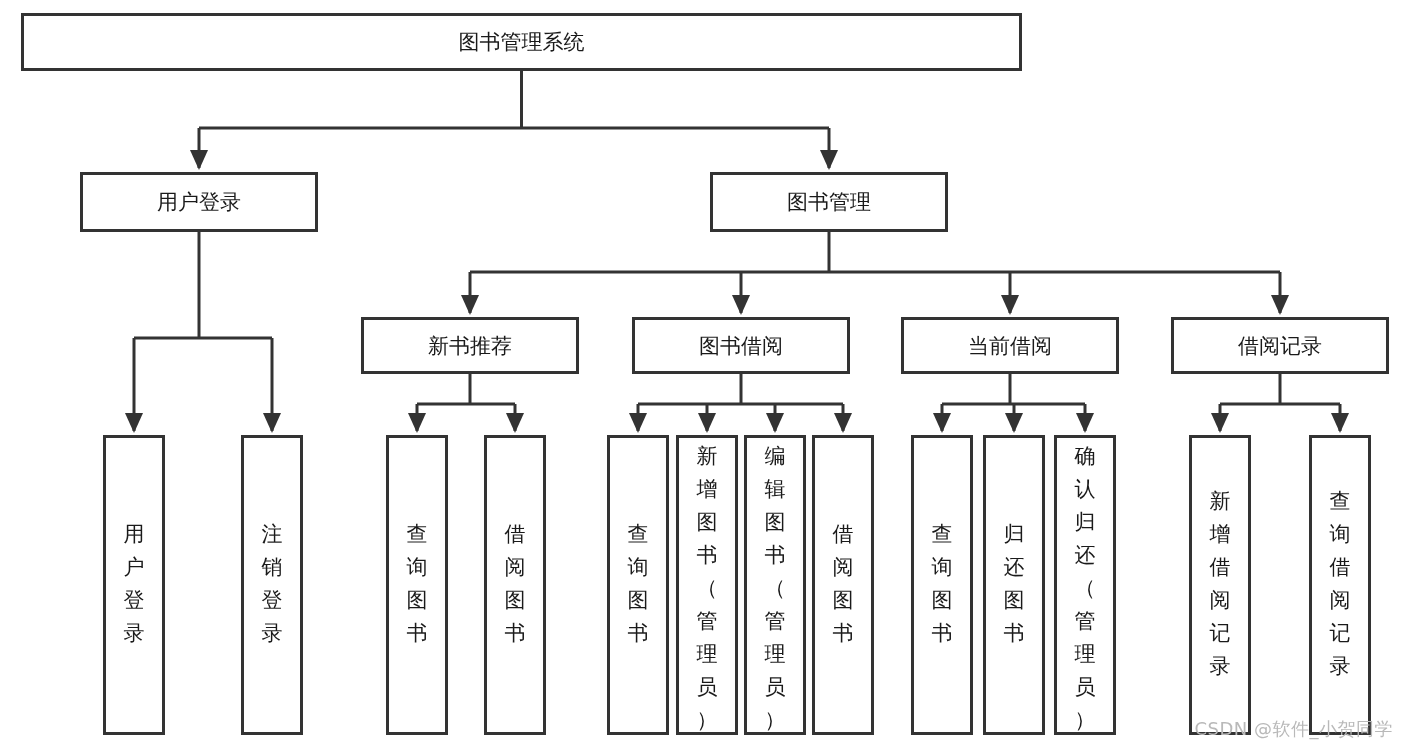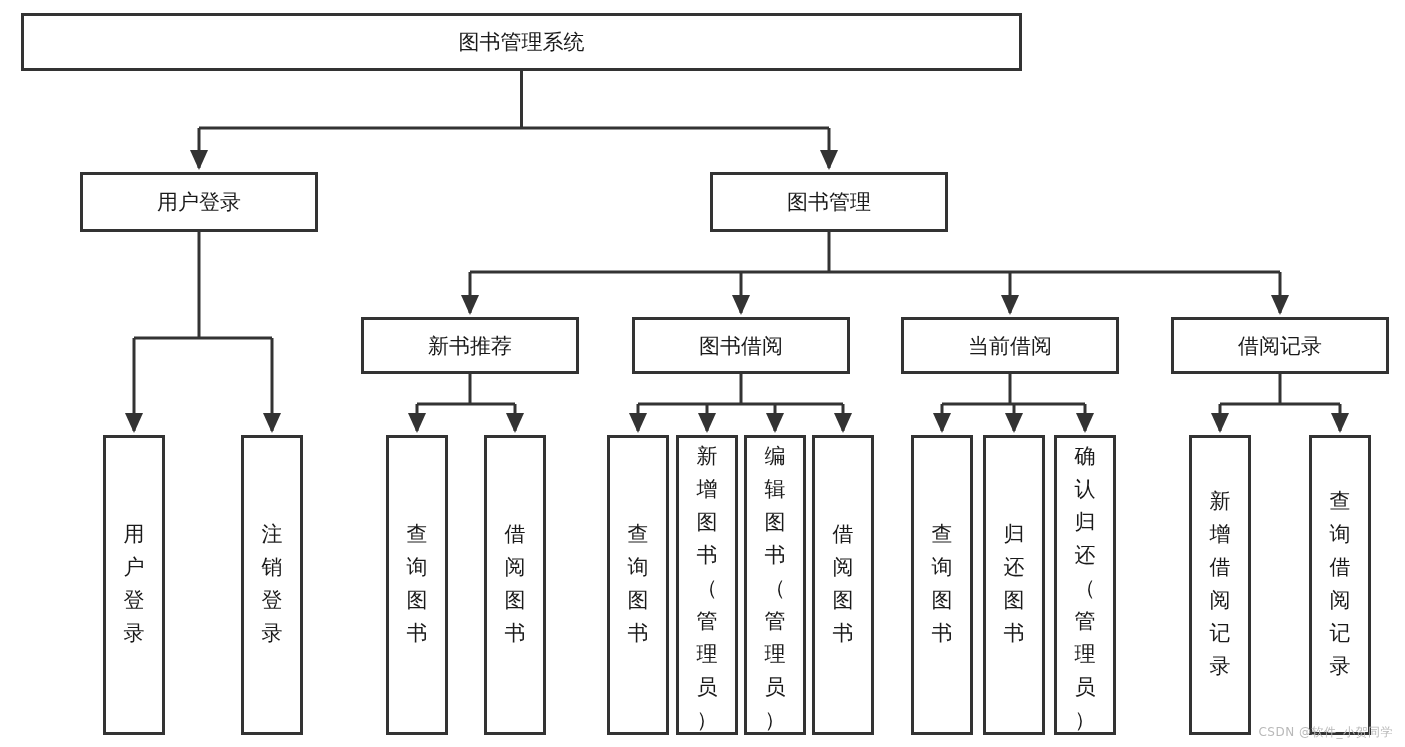--- a/index.html
+++ b/index.html
@@ -51,21 +51,21 @@
     font-family: "DejaVu Sans", "Liberation Sans", sans-serif;
     font-size: 21px;
     fill: #1a1a1a;
     text-anchor: middle;
   }
   .watermark-text {
     position: absolute;
     right: 12px;
     bottom: 6px;
     font-family: "DejaVu Sans", "Liberation Sans", sans-serif;
-    font-size: 12px;
+    font-size: 18px;
     color: #b9b9b9;
     letter-spacing: 0.5px;
     white-space: nowrap;
     pointer-events: none;
   }
 </style>
 </head>
 <body>
 
 <div id="diagram-root">

